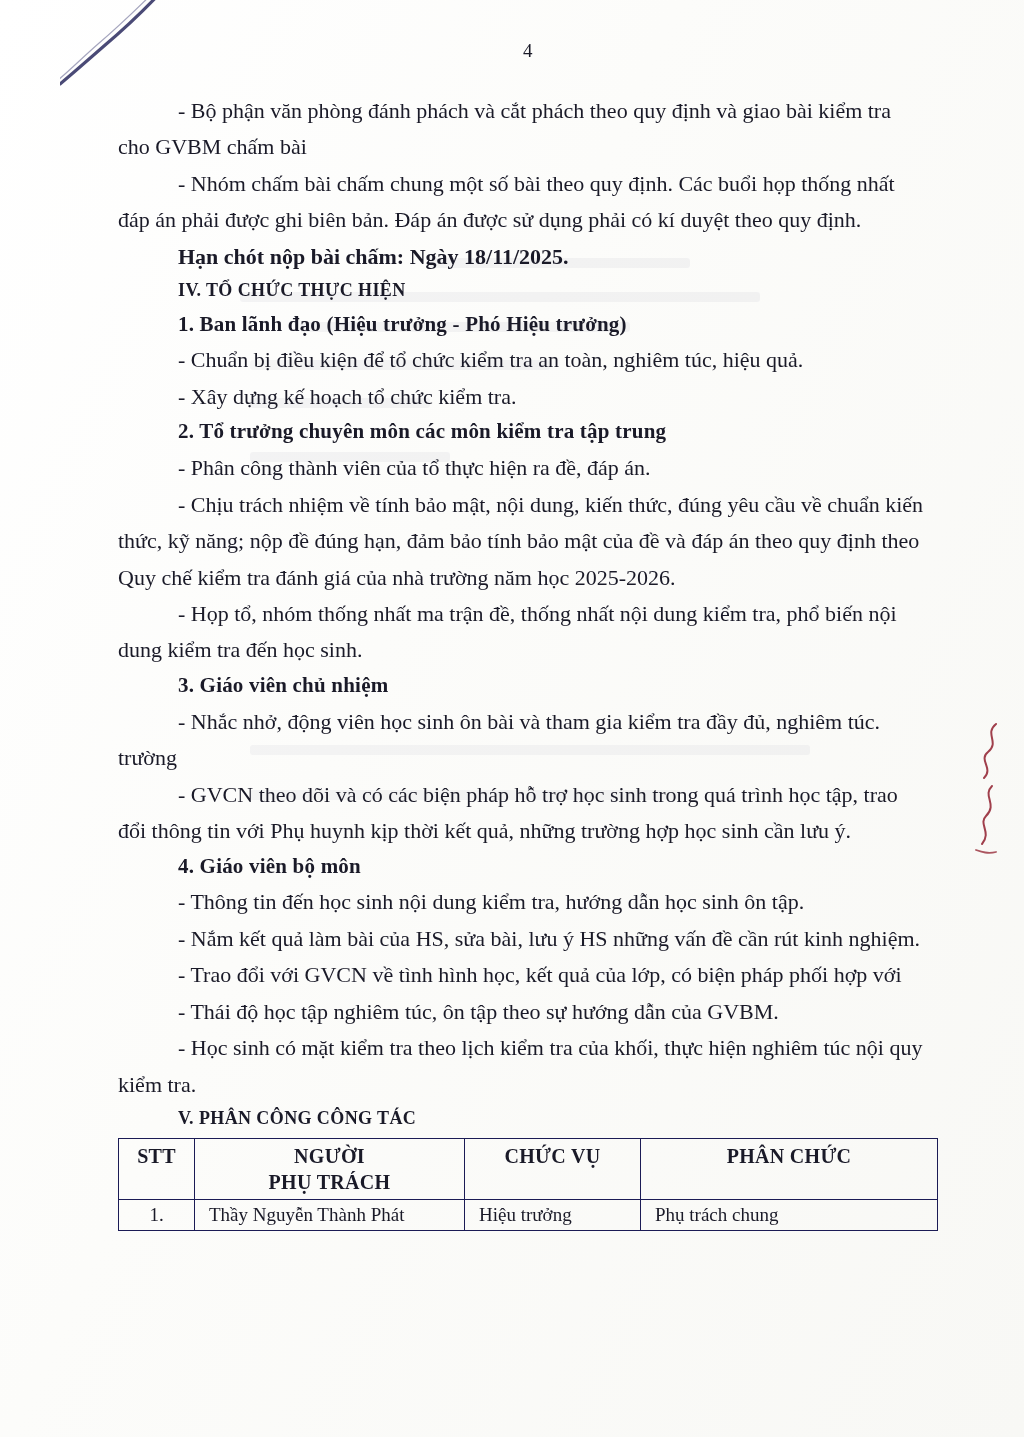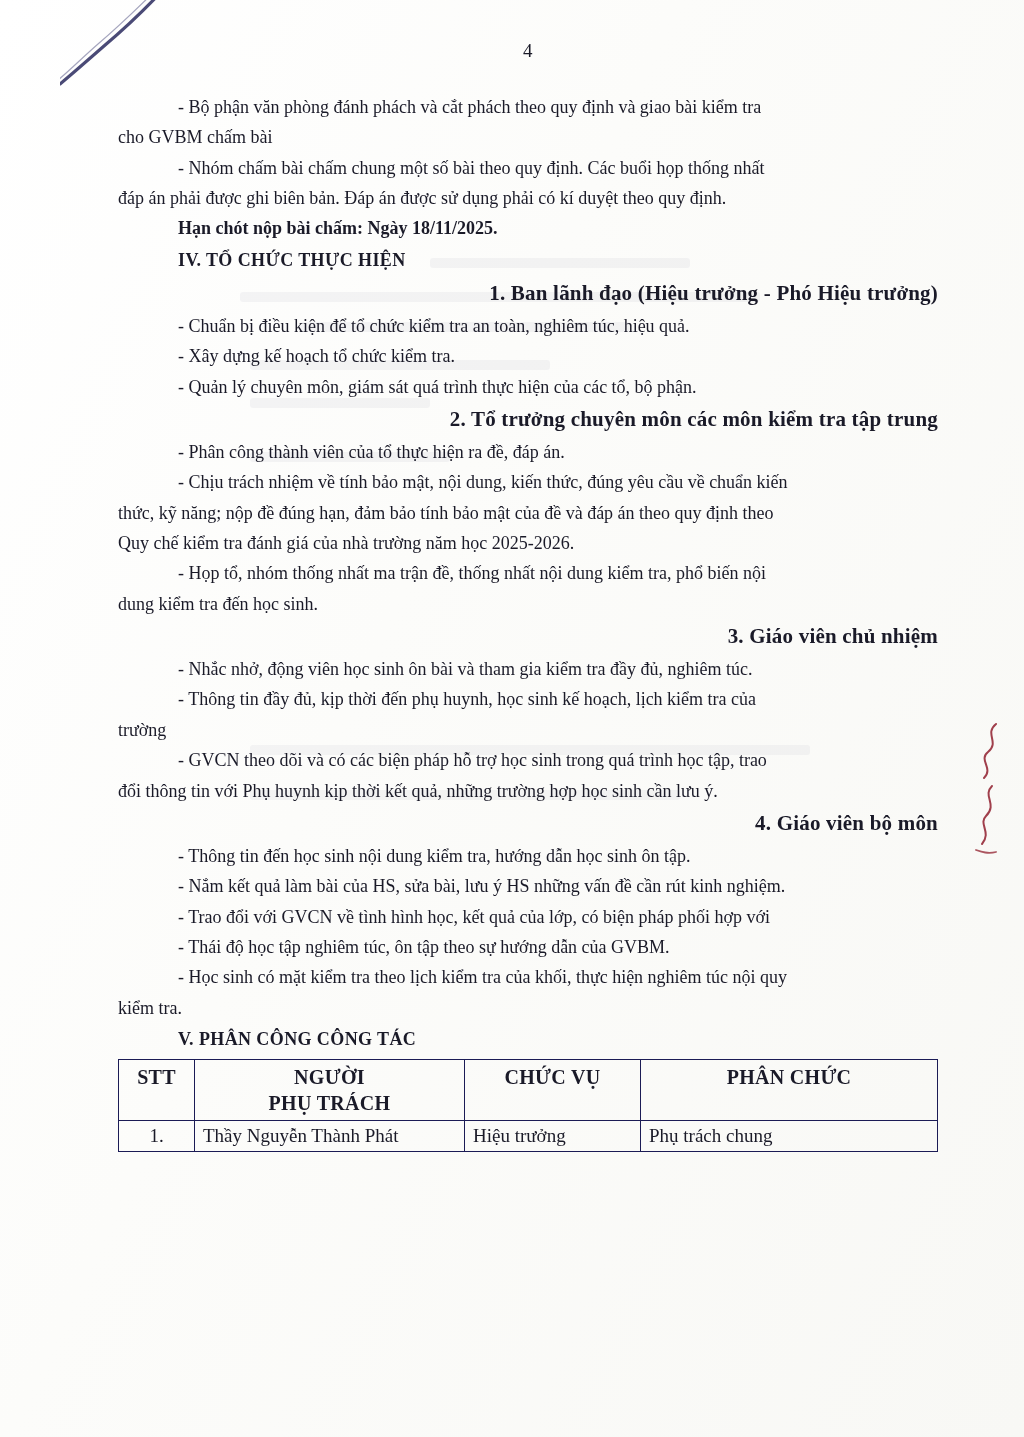--- a/index.html
+++ b/index.html
@@ -29,57 +29,56 @@
     padding: 40px 86px 0 118px;
   }
   .page-number {
     text-align: center;
     font-size: 19px;
     margin: 0 0 32px 0;
     letter-spacing: 0.5px;
   }
   p {
     margin: 0 0 3px 0;
-    font-size: 18px;
+    font-size: 22px;
     line-height: 1.52;
     text-align: left;
   }
   .ind {
     text-indent: 60px;
   }
   .noind {
     text-indent: 0;
   }
   .b {
     font-weight: bold;
   }
   .heading {
     font-weight: bold;
     text-indent: 60px;
     font-size: 21px;
     letter-spacing: 0.2px;
     margin-bottom: 3px;
-    text-align: right;
   }
   .roman {
     font-weight: bold;
     text-indent: 60px;
     font-size: 18px;
     letter-spacing: 0.4px;
     margin: 4px 0 4px 0;
   }
   table.assign {
     border-collapse: collapse;
     width: 100%;
     margin-top: 6px;
     table-layout: fixed;
   }
   table.assign td, table.assign th {
     border: 1.4px solid #1b1b55;
-    padding: 4px 8px;
+    padding: 4px 14px;
     font-size: 19px;
     vertical-align: top;
   }
   table.assign th {
     font-weight: bold;
     font-size: 20px;
     text-align: center;
     letter-spacing: 0.3px;
     line-height: 1.3;
   }
@@ -153,33 +152,31 @@
     <p class="noind">cho GVBM chấm bài</p>
     <p class="ind">- Nhóm chấm bài chấm chung một số bài theo quy định. Các buổi họp thống nhất</p>
     <p class="noind">đáp án phải được ghi biên bản. Đáp án được sử dụng phải có kí duyệt theo quy định.</p>
     <p class="ind b">Hạn chót nộp bài chấm: Ngày 18/11/2025.</p>
 
     <p class="roman">IV. TỔ CHỨC THỰC HIỆN</p>
 
     <p class="heading">1. Ban lãnh đạo (Hiệu trưởng - Phó Hiệu trưởng)</p>
     <p class="ind">- Chuẩn bị điều kiện để tổ chức kiểm tra an toàn, nghiêm túc, hiệu quả.</p>
     <p class="ind">- Xây dựng kế hoạch tổ chức kiểm tra.</p>
-    <p class="ind">- Quản lý chuyên môn, giám sát quá trình thực hiện của các tổ, bộ phận.</p>
 
     <p class="heading">2.  Tổ trưởng chuyên môn các môn kiểm tra tập trung</p>
     <p class="ind">- Phân công thành viên của tổ thực hiện ra đề, đáp án.</p>
     <p class="ind">- Chịu trách nhiệm về tính bảo mật, nội dung, kiến thức, đúng yêu cầu về chuẩn kiến</p>
     <p class="noind">thức, kỹ năng; nộp đề đúng hạn, đảm bảo tính bảo mật của đề và đáp án theo quy định theo</p>
     <p class="noind">Quy chế kiểm tra đánh giá của nhà trường năm học 2025-2026.</p>
     <p class="ind">- Họp tổ, nhóm thống nhất ma trận đề, thống nhất nội dung kiểm tra, phổ biến nội</p>
     <p class="noind">dung kiểm tra đến học sinh.</p>
 
     <p class="heading">3. Giáo viên chủ nhiệm</p>
     <p class="ind">- Nhắc nhở, động viên học sinh ôn bài và tham gia kiểm tra đầy đủ, nghiêm túc.</p>
-    <p class="ind">- Thông tin đầy đủ, kịp thời đến phụ huynh, học sinh kế hoạch, lịch kiểm tra của</p>
     <p class="noind">trường</p>
     <p class="ind">- GVCN theo dõi và có các biện pháp hỗ trợ học sinh trong quá trình học tập, trao</p>
     <p class="noind">đổi thông tin với Phụ huynh kịp thời kết quả, những trường hợp học sinh cần lưu ý.</p>
 
     <p class="heading">4. Giáo viên bộ môn</p>
     <p class="ind">- Thông tin đến học sinh nội dung kiểm tra, hướng dẫn học sinh ôn tập.</p>
     <p class="ind">- Nắm kết quả làm bài của HS, sửa bài, lưu ý HS những vấn đề cần rút kinh nghiệm.</p>
     <p class="ind">- Trao đổi với GVCN về tình hình học, kết quả của lớp, có biện pháp phối hợp với</p>
 
     <p class="ind">- Thái độ học tập nghiêm túc, ôn tập theo sự hướng dẫn của GVBM.</p>

